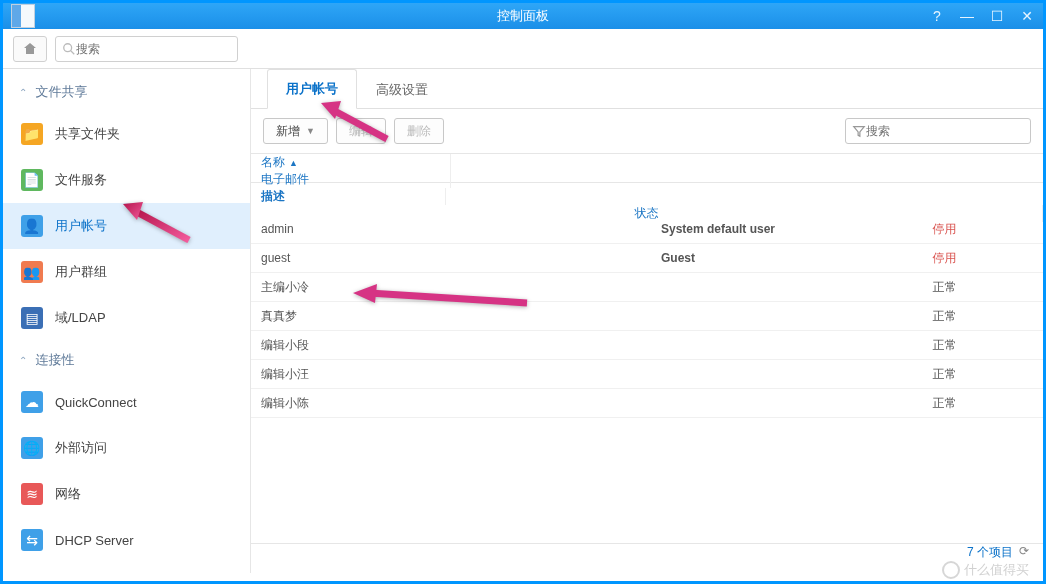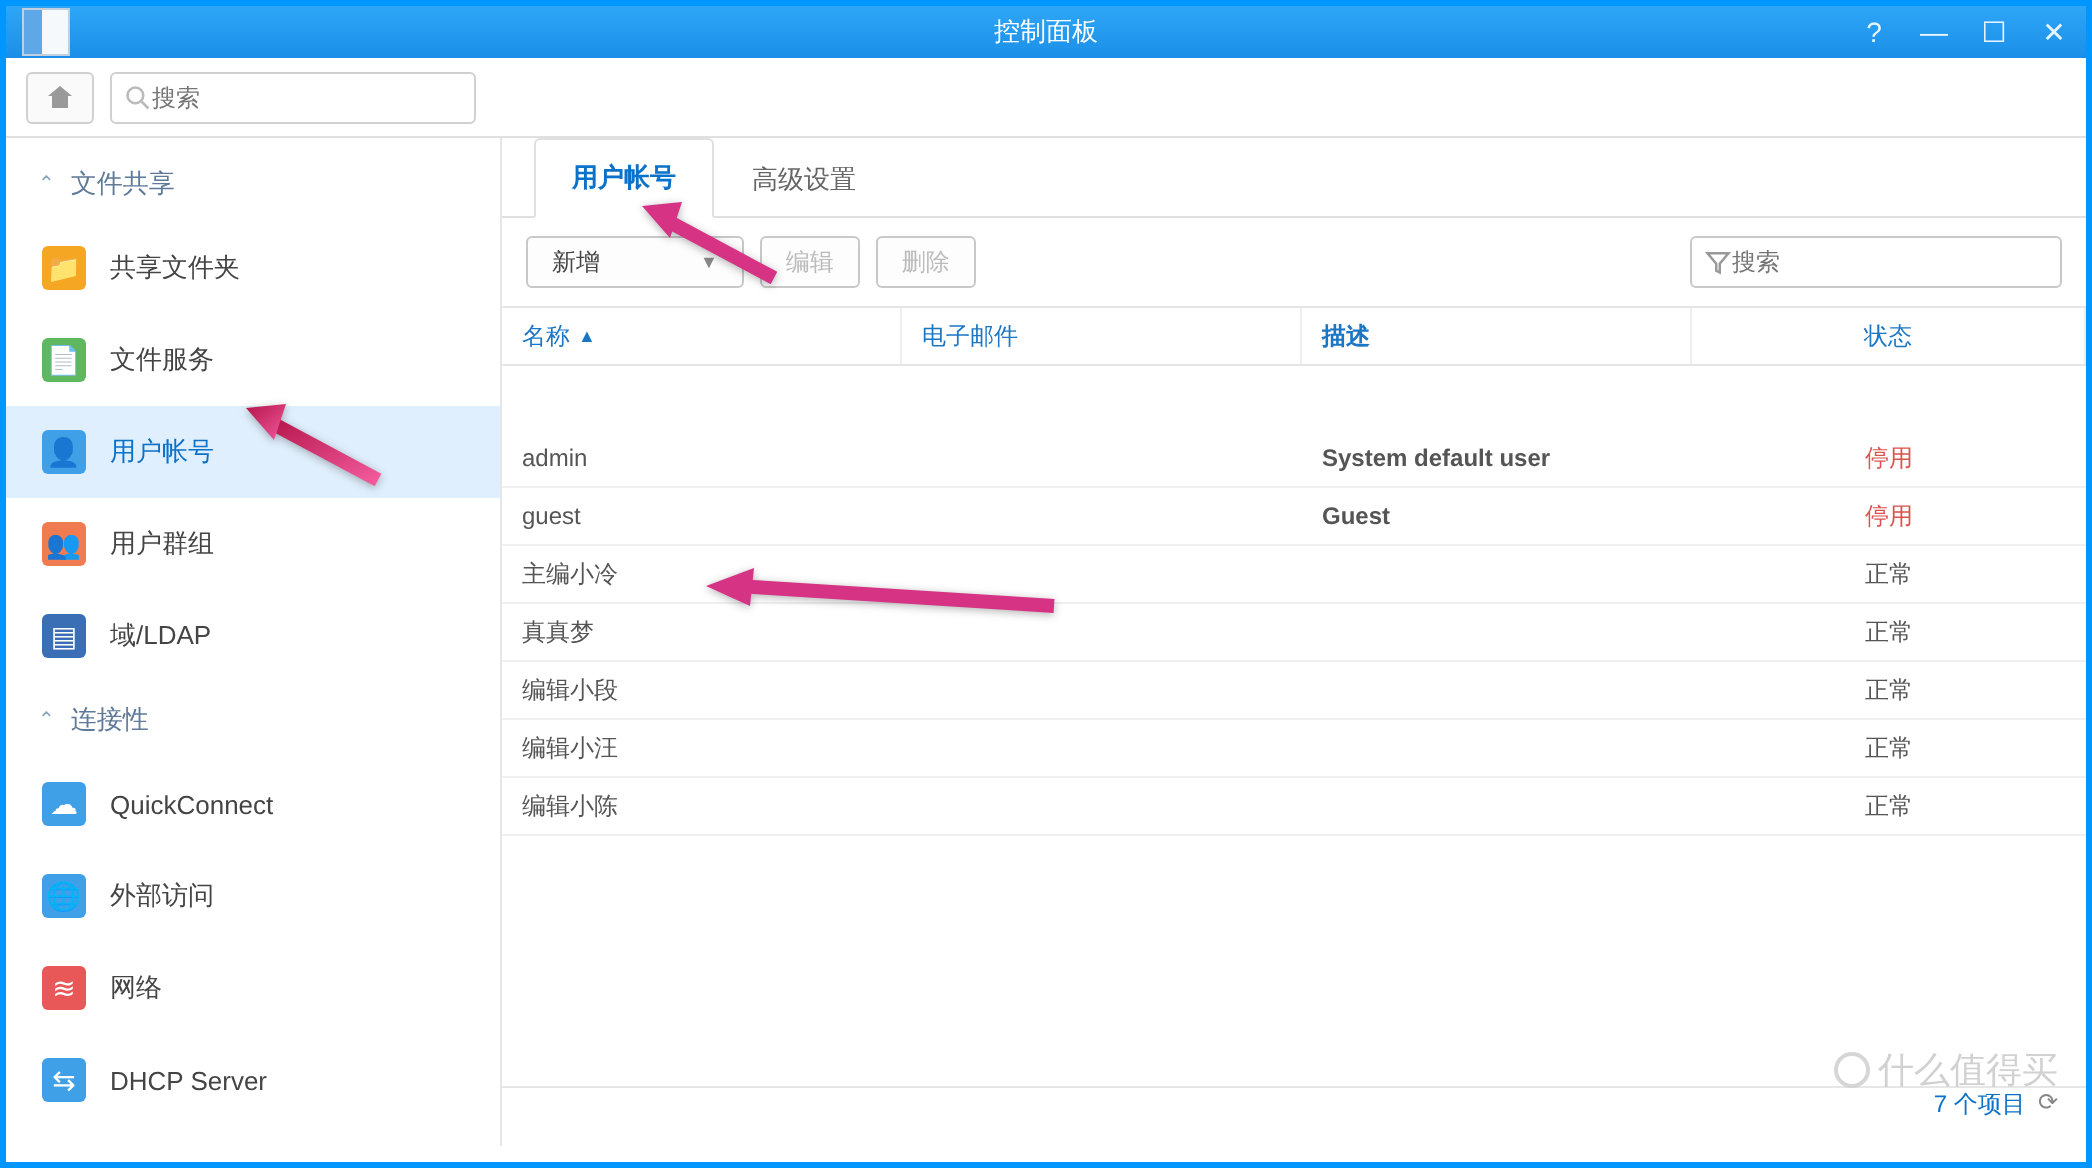--- a/index.html
+++ b/index.html
@@ -24,43 +24,43 @@
     .side-item { display: flex; align-items: center; gap: 12px; padding: 12px 18px; font-size: 13px; color: #444; cursor: pointer; }
     .side-item.active { background: #e0effd; color: #0b72c9; }
     .side-item .ico { width: 22px; height: 22px; display: flex; align-items: center; justify-content: center; border-radius: 3px; font-size: 14px; color: #fff; }
     
     .main { flex: 1; display: flex; flex-direction: column; }
     .tabs { height: 40px; border-bottom: 1px solid #e0e0e0; display: flex; padding: 0 16px; }
     .tab { padding: 0 18px; display: flex; align-items: center; font-size: 13px; color: #666; border: 1px solid transparent; border-bottom: none; margin-bottom: -1px; cursor: pointer; }
     .tab.active { color: #0b72c9; font-weight: bold; border-color: #e0e0e0; border-bottom: 1px solid #fff; border-radius: 3px 3px 0 0; background: #fff; }
     
     .actionbar { height: 44px; display: flex; align-items: center; padding: 0 12px; gap: 8px; }
-    .btn { height: 26px; padding: 0 12px; border: 1px solid #c8c8c8; border-radius: 3px; background: #fdfdfd; font-size: 12px; color: #444; display: flex; align-items: center; cursor: pointer; gap: 44px; }
+    .btn { height: 26px; padding: 0 12px; border: 1px solid #c8c8c8; border-radius: 3px; background: #fdfdfd; font-size: 12px; color: #444; display: flex; align-items: center; cursor: pointer; }
     .btn.disabled { color: #bbb; cursor: default; justify-content: center; }
     .btn .caret { margin-left: 6px; font-size: 9px; color: #888; }
     .filter-search { margin-left: auto; width: 186px; height: 26px; border: 1px solid #c8c8c8; border-radius: 3px; display: flex; align-items: center; padding: 0 6px; color: #aaa; font-size: 12px; }
     .filter-search input { border: none; outline: none; flex: 1; font-size: 12px; background: transparent; }
     
-    .table-head { display: flex; height: 30px; border-top: 1px solid #e6e6e6; border-bottom: 1px solid #e6e6e6; font-size: 12px; color: #1c76c4; }
+    .table-head { display: flex; height: 30px; border-top: 1px solid #e6e6e6; border-bottom: 1px solid #e6e6e6; font-size: 12px; color: #1c76c4; flex-direction: column; }
     .table-head > div { display: flex; align-items: center; padding: 0 10px; border-right: 1px solid #eee; }
     .col-name { width: 200px; } .col-email { width: 200px; } .col-desc { width: 195px; font-weight: bold; } .col-status { flex: 1; justify-content: center; }
     .table-head .sort { margin-left: 4px; font-size: 9px; }
     
     .table-body { flex: 1; overflow: auto; font-size: 12px; color: #555; margin-top: 32px; }
     .row { display: flex; height: 29px; border-bottom: 1px solid #f0f0f0; }
     .row > div { display: flex; align-items: center; padding: 0 10px; }
     .row .col-status { justify-content: center; }
     .st-normal { color: #555; } .st-disabled { color: #d9534f; }
     
     .footer { height: 30px; border-top: 1px solid #e6e6e6; display: flex; align-items: flex-start; justify-content: flex-end; padding: 0 14px; font-size: 12px; color: #0b72c9; gap: 6px; }
     
     .arrow { position: absolute; pointer-events: none; z-index: 50; }
     .arrow svg { filter: drop-shadow(0 1px 2px rgba(0,0,0,0.3)); }
     
-    .watermark { position: absolute; right: 14px; bottom: 34px; font-size: 18px; color: #c9c9c9; display: flex; align-items: center; gap: 4px; opacity: 0.85; }
+    .watermark { position: absolute; right: 14px; bottom: 2px; font-size: 13px; color: #c9c9c9; display: flex; align-items: center; gap: 4px; opacity: 0.85; }
     .watermark .wm-ico { width: 18px; height: 18px; border: 2px solid #d0d0d0; border-radius: 50%; position: relative; }
   </style>
 </head>
 <body>
 
 <div class="titlebar">
   <div class="app-icon"></div>
   <span>控制面板</span>
   <div class="win-controls">
     <span>?</span>

